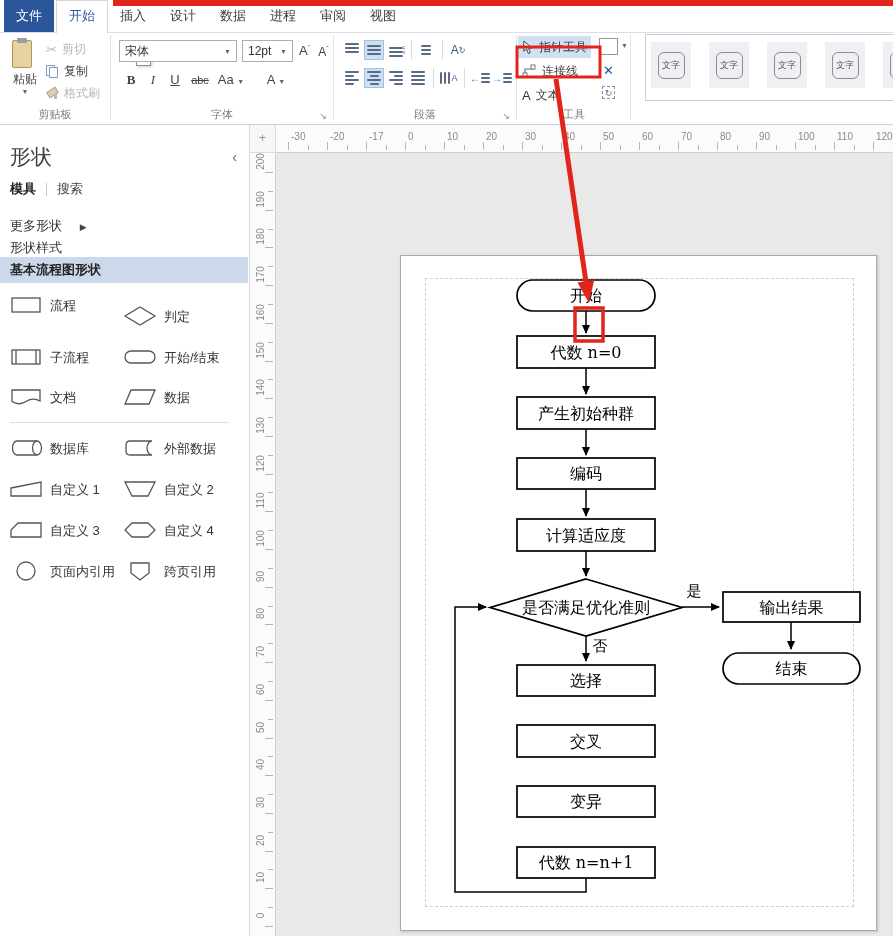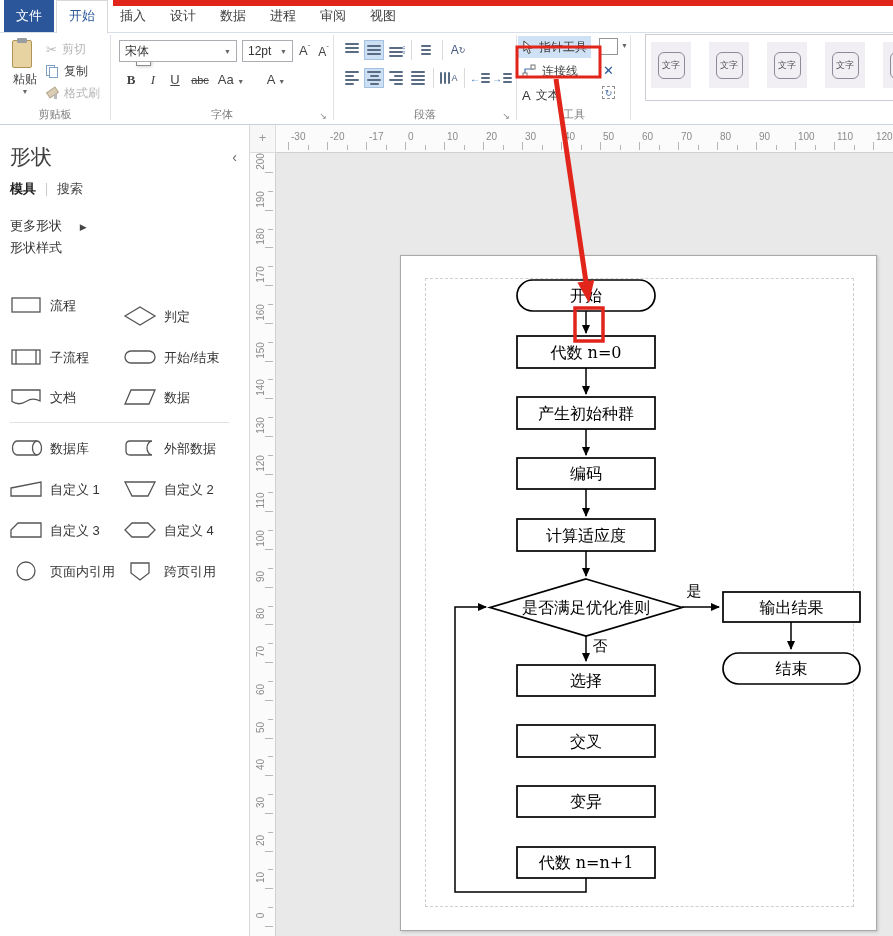--- a/index.html
+++ b/index.html
@@ -353,20 +353,21 @@
   <div class="panel-tabs" id="panel-tabs">
       <span class="ptab active">模具</span>
       <span class="ptab-sep"></span>
       <span class="ptab">搜索</span>
     </div>
   <div class="plink" style="top:92px">
     <span>更多形状</span>
     <span style="font-size:9px;color:#444;margin-left:14px">▶</span>
   </div>
   <div class="plink" style="top:114px">形状样式</div>
+  <div class="stencil-sel">基本流程图形状</div>
   <div id="stencil-grid">
       <div class="stencil-item" style="left: 8px; top: 169px;">
         <span><svg width="36" height="22" viewBox="0 0 36 22" fill="#fff" stroke="#555" stroke-width="1.3">
             <rect x="4" y="4" width="28" height="14"></rect>
           </svg></span>
         <span>流程</span>
       </div>
       <div class="stencil-item" style="left: 122px; top: 180px;">
         <span><svg width="36" height="22" viewBox="0 0 36 22" fill="#fff" stroke="#555" stroke-width="1.3">
             <polygon points="18,2 33,11 18,20 3,11"></polygon>

